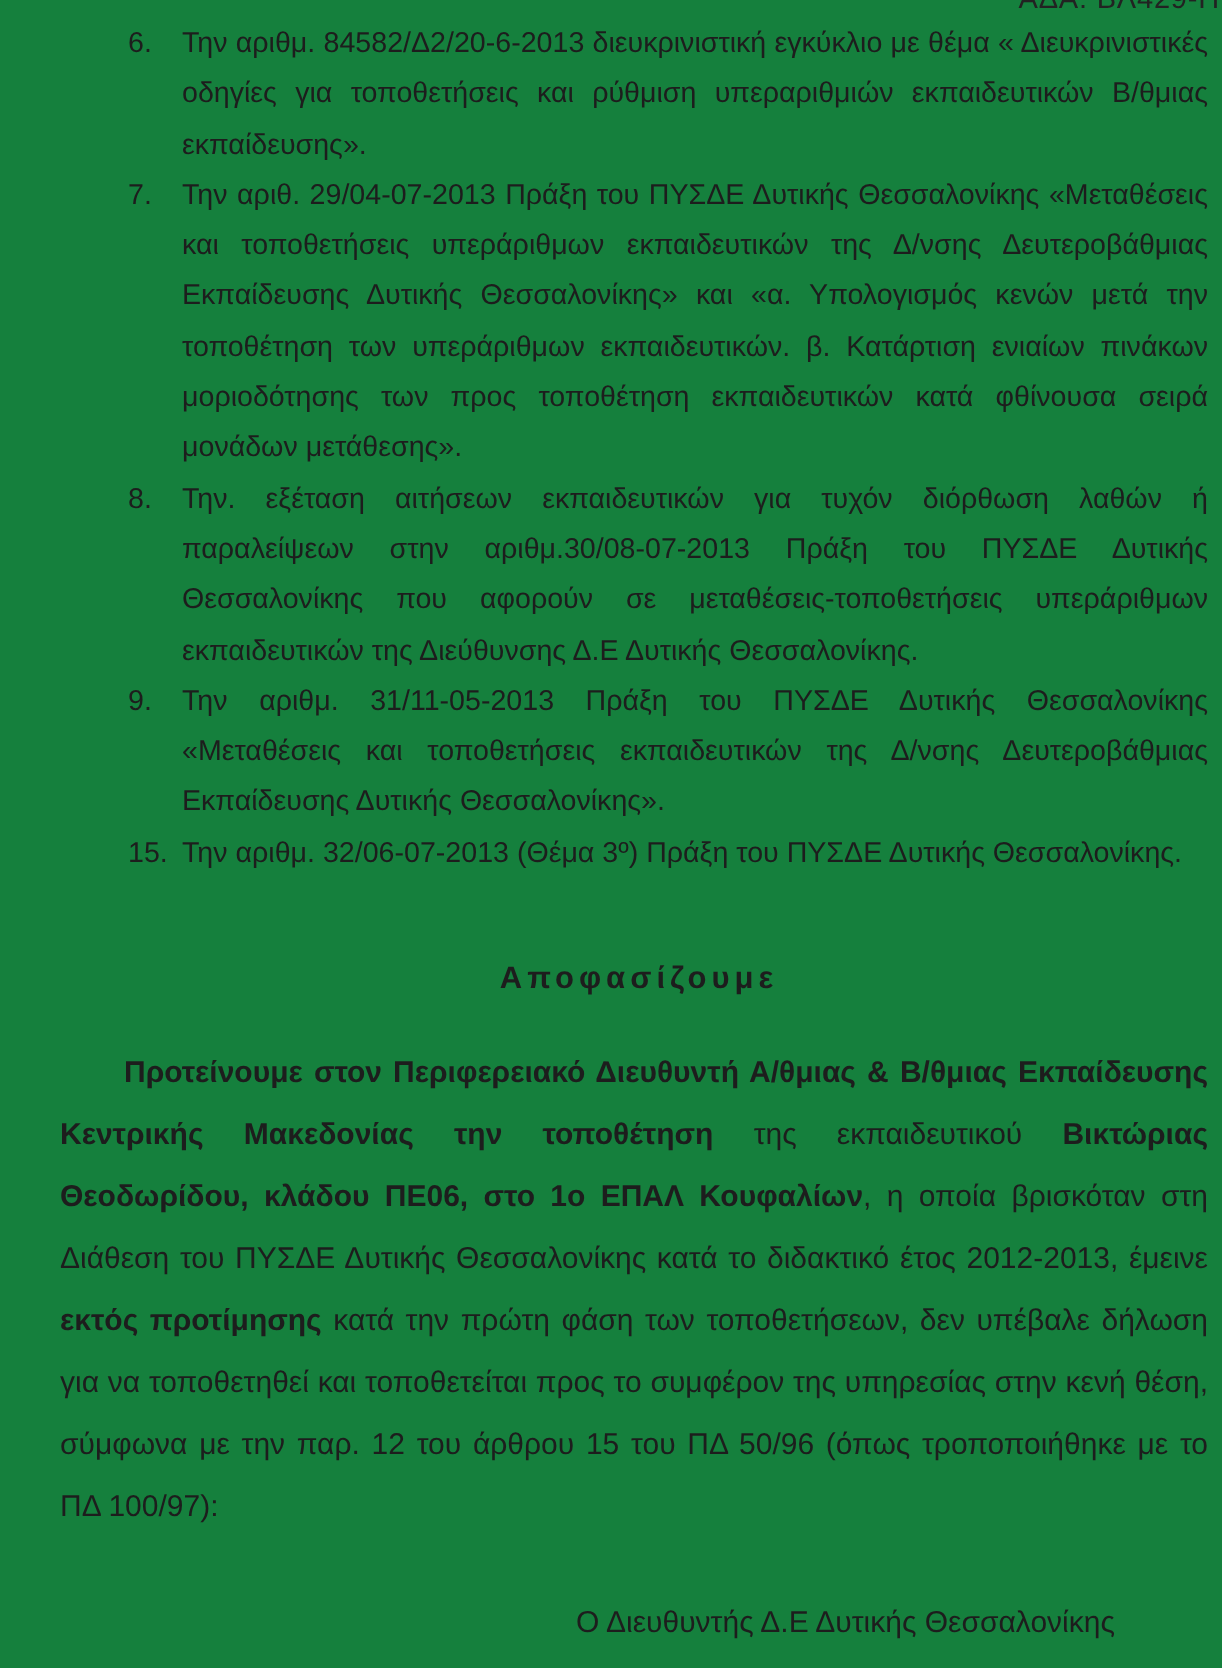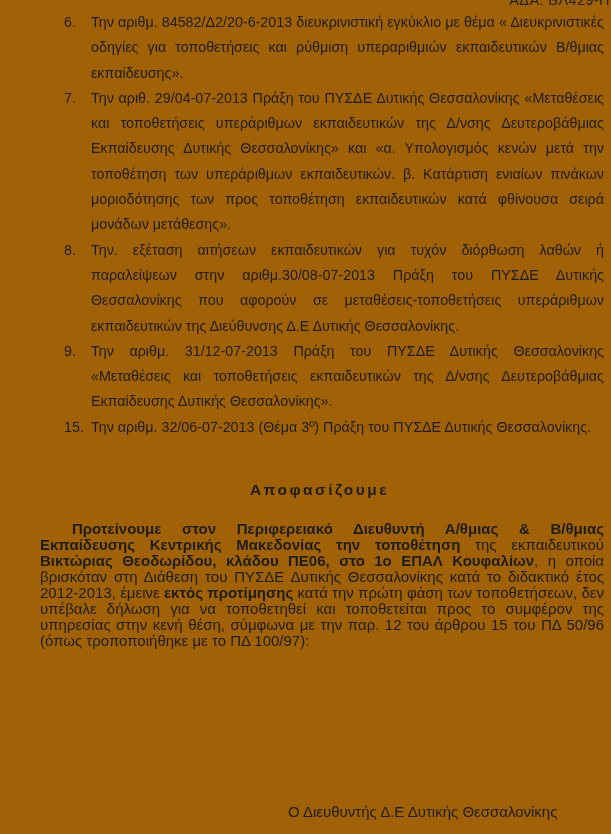--- a/index.html
+++ b/index.html
@@ -6,21 +6,21 @@
   body {
     width: 611px; height: 834px;
     background: #ffffff;
     font-family: "Liberation Sans", "DejaVu Sans", sans-serif;
     color: #1d1d1d;
   }
   .page {
     position: relative;
     width: 611px; height: 834px;
     overflow: hidden;
-    background: #a16207;
+    background: #15803d;
   }
   .ada {
     position: absolute;
     top: -8px; right: 1px;
     font-size: 14.5px;
     letter-spacing: 0.4px;
     white-space: nowrap;
     color: #222;
   }
   .list {
@@ -36,23 +36,23 @@
     position: absolute;
     top: 481px; left: 14px;
     width: 100%;
     text-align: center;
     font-weight: bold;
     font-size: 15.5px;
     letter-spacing: 2.5px;
   }
   .paras {
     position: absolute;
-    top: 521px; left: 40px; right: 7px;
+    top: 521px; left: 30px; right: 7px;
     font-size: 15px;
-    line-height: 16px;
+    line-height: 31px;
     text-align: justify;
   }
   .paras p { margin: 0; }
   .p-main { text-indent: 32px; }
   .p-final { text-indent: 13px; }
   .seg-b { font-weight: bold; }
   .signature {
     position: absolute;
     top: 803px; left: 288px;
     font-size: 15px;
@@ -74,21 +74,21 @@
     <div class="li">
       <span class="num">7.</span>
       <span class="txt">Την αριθ. 29/04-07-2013 Πράξη του ΠΥΣΔΕ Δυτικής Θεσσαλονίκης «Μεταθέσεις και τοποθετήσεις υπεράριθμων εκπαιδευτικών της Δ/νσης Δευτεροβάθμιας Εκπαίδευσης Δυτικής Θεσσαλονίκης» και «α. Υπολογισμός κενών μετά την τοποθέτηση των υπεράριθμων εκπαιδευτικών. β. Κατάρτιση ενιαίων πινάκων μοριοδότησης των προς τοποθέτηση εκπαιδευτικών κατά φθίνουσα σειρά μονάδων μετάθεσης».</span>
     </div>
     <div class="li">
       <span class="num">8.</span>
       <span class="txt">Την. εξέταση αιτήσεων εκπαιδευτικών για τυχόν διόρθωση λαθών ή παραλείψεων στην αριθμ.30/08-07-2013 Πράξη του ΠΥΣΔΕ Δυτικής Θεσσαλονίκης που αφορούν σε μεταθέσεις-τοποθετήσεις υπεράριθμων εκπαιδευτικών της Διεύθυνσης Δ.Ε Δυτικής Θεσσαλονίκης.</span>
     </div>
     <div class="li">
       <span class="num">9.</span>
-      <span class="txt">Την αριθμ. 31/12-07-2013 Πράξη του ΠΥΣΔΕ Δυτικής Θεσσαλονίκης «Μεταθέσεις και τοποθετήσεις εκπαιδευτικών της Δ/νσης Δευτεροβάθμιας Εκπαίδευσης Δυτικής Θεσσαλονίκης».</span>
+      <span class="txt">Την αριθμ. 31/11-05-2013 Πράξη του ΠΥΣΔΕ Δυτικής Θεσσαλονίκης «Μεταθέσεις και τοποθετήσεις εκπαιδευτικών της Δ/νσης Δευτεροβάθμιας Εκπαίδευσης Δυτικής Θεσσαλονίκης».</span>
     </div>
     <div class="li">
       <span class="num">15.</span>
       <span class="txt">Την αριθμ. 32/06-07-2013 (Θέμα 3º) Πράξη του ΠΥΣΔΕ Δυτικής Θεσσαλονίκης.</span>
     </div>
   </div>
 
   <div class="heading">Αποφασίζουμε</div>
 
   <div class="paras">

